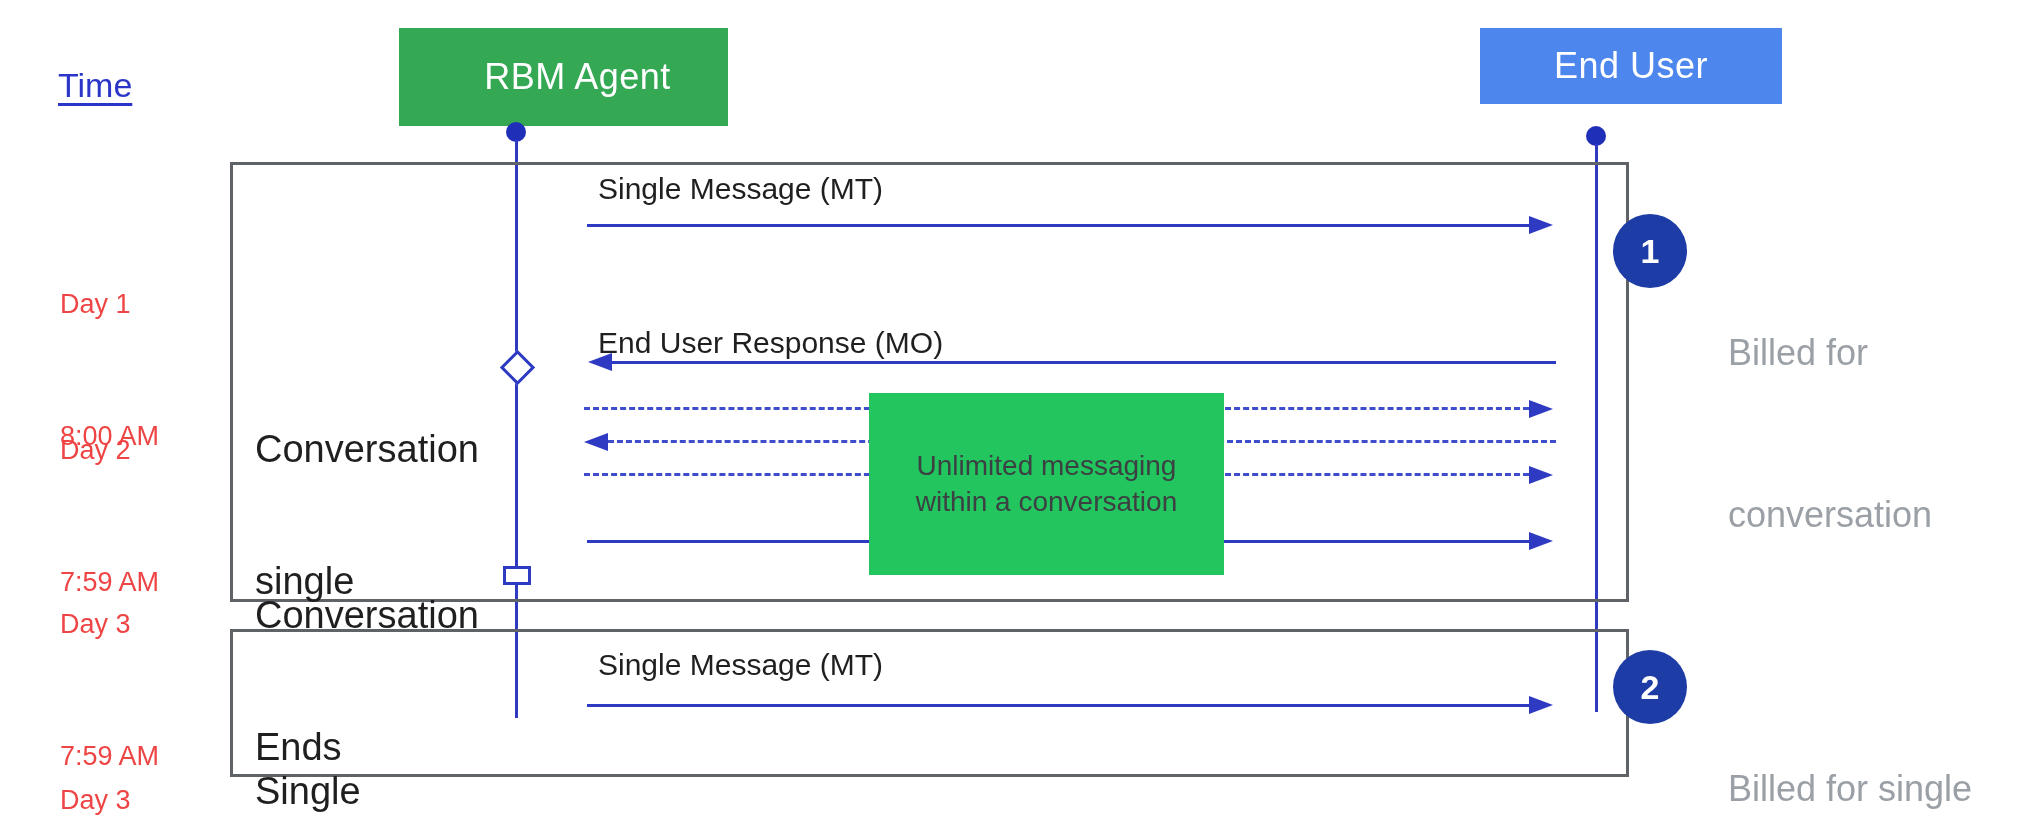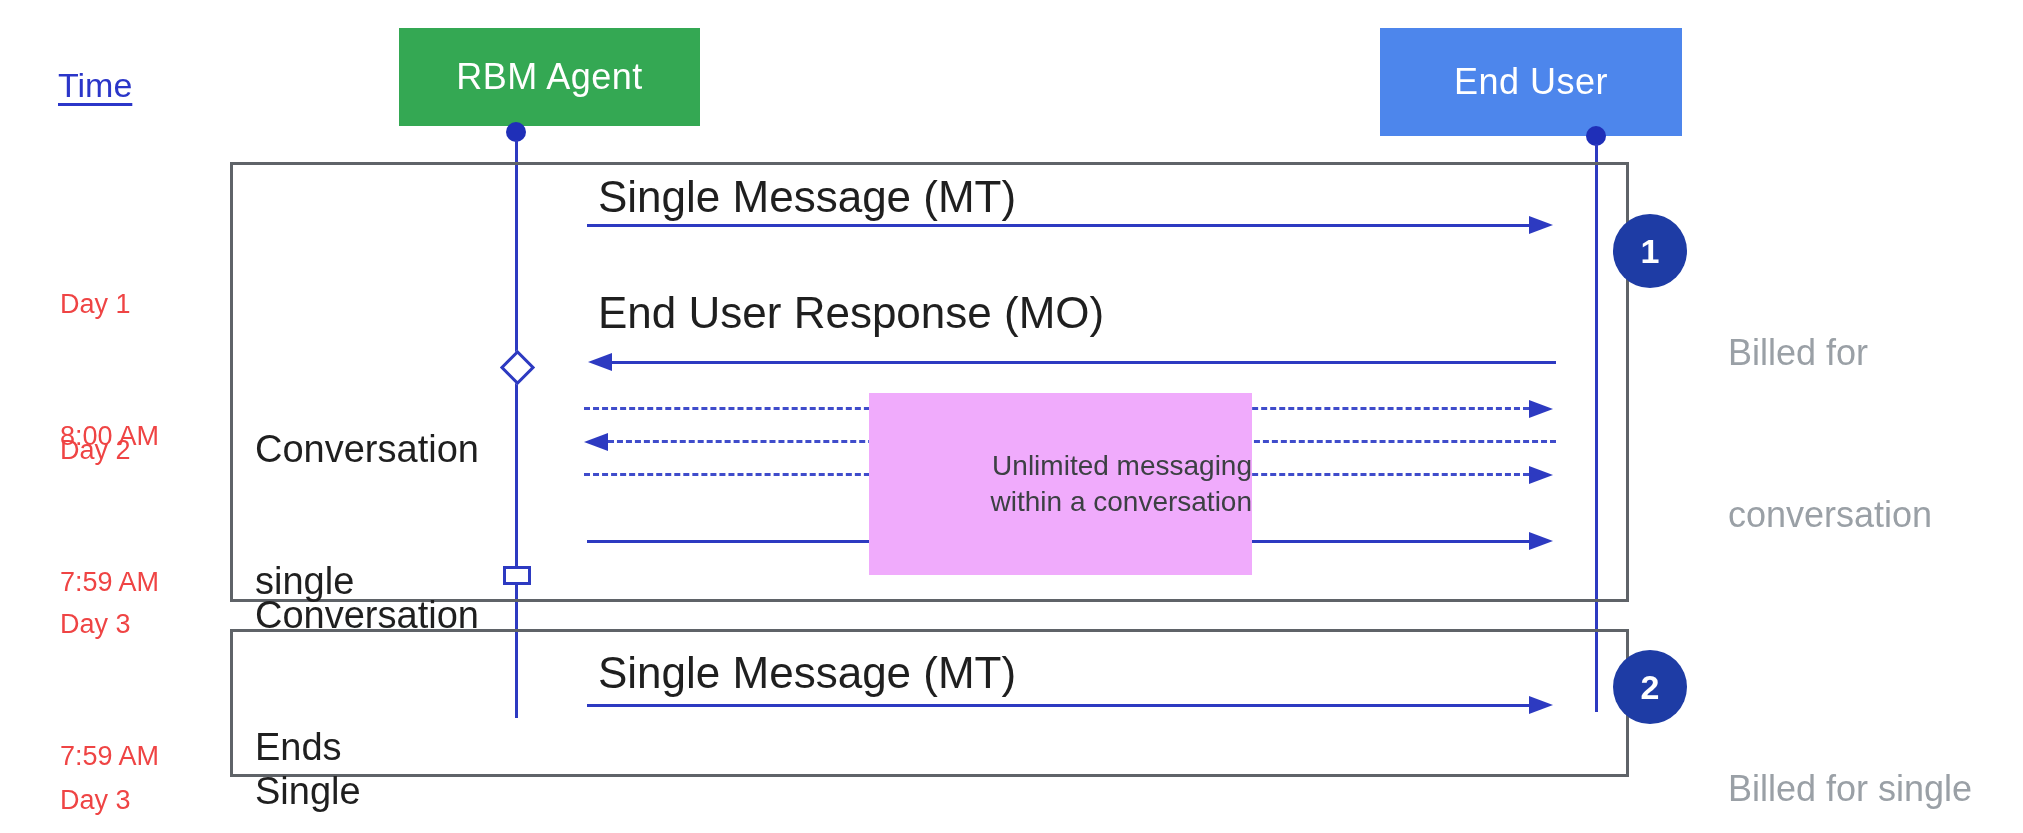--- a/index.html
+++ b/index.html
@@ -33,54 +33,54 @@
   .mline{height:3px;background:#2D3AC1;}
   .mline-dashed{height:0;border-top:3px dashed #3F4CCB;}
   .ahead-right{
     width:0;height:0;border-top:9px solid transparent;border-bottom:9px solid transparent;
     border-left:24px solid #2D3AC1;
   }
   .ahead-left{
     width:0;height:0;border-top:9px solid transparent;border-bottom:9px solid transparent;
     border-right:24px solid #2D3AC1;
   }
-  .msglabel{color:#1F1F1F;font-size:44px;white-space:nowrap;}
+  .msglabel{color:#1F1F1F;font-size:30px;white-space:nowrap;}
   .sidelabel{color:#1F1F1F;font-size:38px;line-height:44px;white-space:pre;}
   
   .diamond{
     width:19px;height:19px;background:#ffffff;border:3px solid #2D3AC1;
     transform:rotate(45deg);box-sizing:content-box;
   }
   .sqmarker{
     width:22px;height:13px;background:#ffffff;border:3px solid #2D3AC1;
     box-sizing:content-box;
   }
   
   .note{
-    background:#f0abfc;display:flex;flex-direction:column;align-items:flex-end;
-    justify-content:center;color:#3C4043;font-size:28px;line-height:36px;text-align:center;padding-left:28px;
+    background:#22c55e;display:flex;flex-direction:column;align-items:center;
+    justify-content:center;color:#3C4043;font-size:28px;line-height:36px;text-align:center;
   }
   
   .badge{
     width:74px;height:74px;border-radius:50%;background:#1E3CA5;color:#ffffff;
     display:flex;align-items:center;justify-content:center;font-size:34px;font-weight:bold;
   }
   .caption{color:#9AA0A6;font-size:36px;line-height:54px;white-space:pre;}
 </style>
 </head>
 <body>
 
 <div id="canvas">
 
   <div class="abs time-header" style="left:58px;top:66px;">Time</div>
 
-  <div class="abs actor green" style="left:399px;top:28px;width:301px;">
+  <div class="abs actor green" style="left:399px;top:28px;width:301px;padding-left:28px;">
     <span>RBM Agent</span>
   </div>
-  <div class="abs actor blue" style="left:1380px;top:28px;width:302px;height:108px;">
+  <div class="abs actor blue" style="left:1480px;top:28px;width:302px;height:76px;">
     <span>End User</span>
   </div>
 
   <div class="abs lifedot" style="left:506px;top:122px;"></div>
   <div class="abs lifedot" style="left:1586px;top:126px;"></div>
   <div class="abs lifeline" style="left:515px;top:140px;height:578px;"></div>
   <div class="abs lifeline" style="left:1595px;top:144px;height:568px;"></div>
 
   <div class="abs frame" style="left:230px;top:162px;width:1399px;height:440px;"></div>
 
@@ -109,21 +109,21 @@
   </div>
   <div class="abs sidelabel" style="left:255px;top:505px;">
     <div>Conversation</div>
     <div>Ends</div>
   </div>
 
   <div class="abs msglabel" style="left:598px;top:172px;">Single Message (MT)</div>
   <div class="abs mline" style="left:587px;top:224px;width:945px;"></div>
   <div class="abs ahead-right" style="left:1529px;top:216px;"></div>
 
-  <div class="abs msglabel" style="left:598px;top:288px;text-align:right;">End User Response (MO)</div>
+  <div class="abs msglabel" style="left:598px;top:326px;text-align:right;">End User Response (MO)</div>
   <div class="abs mline" style="left:610px;top:361px;width:946px;"></div>
   <div class="abs ahead-left" style="left:588px;top:353px;"></div>
 
   <div class="abs mline-dashed" style="left:584px;top:407px;width:945px;"></div>
   <div class="abs ahead-right" style="left:1529px;top:400px;"></div>
 
   <div class="abs mline-dashed" style="left:608px;top:440px;width:948px;"></div>
   <div class="abs ahead-left" style="left:584px;top:433px;"></div>
 
   <div class="abs mline-dashed" style="left:584px;top:473px;width:945px;"></div>

